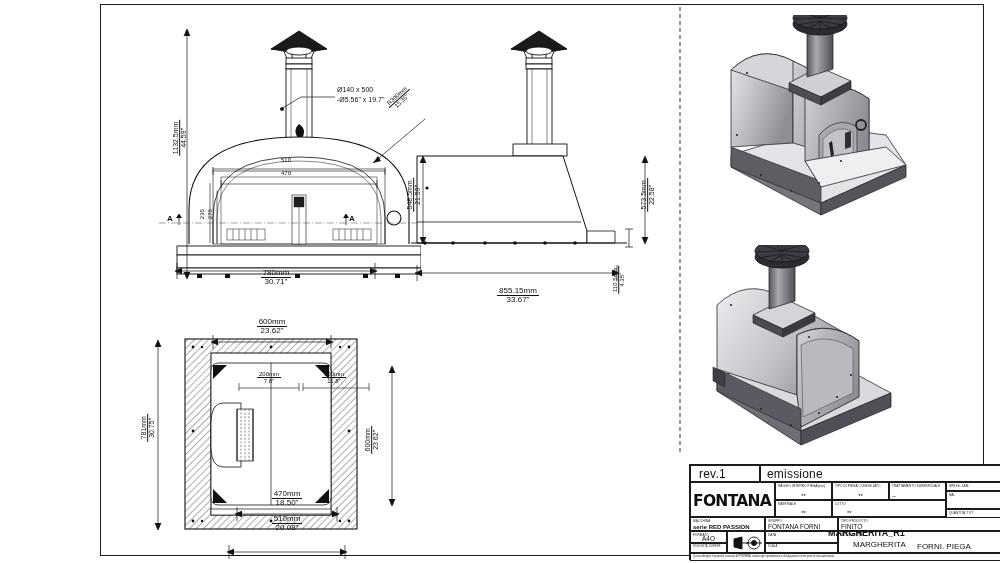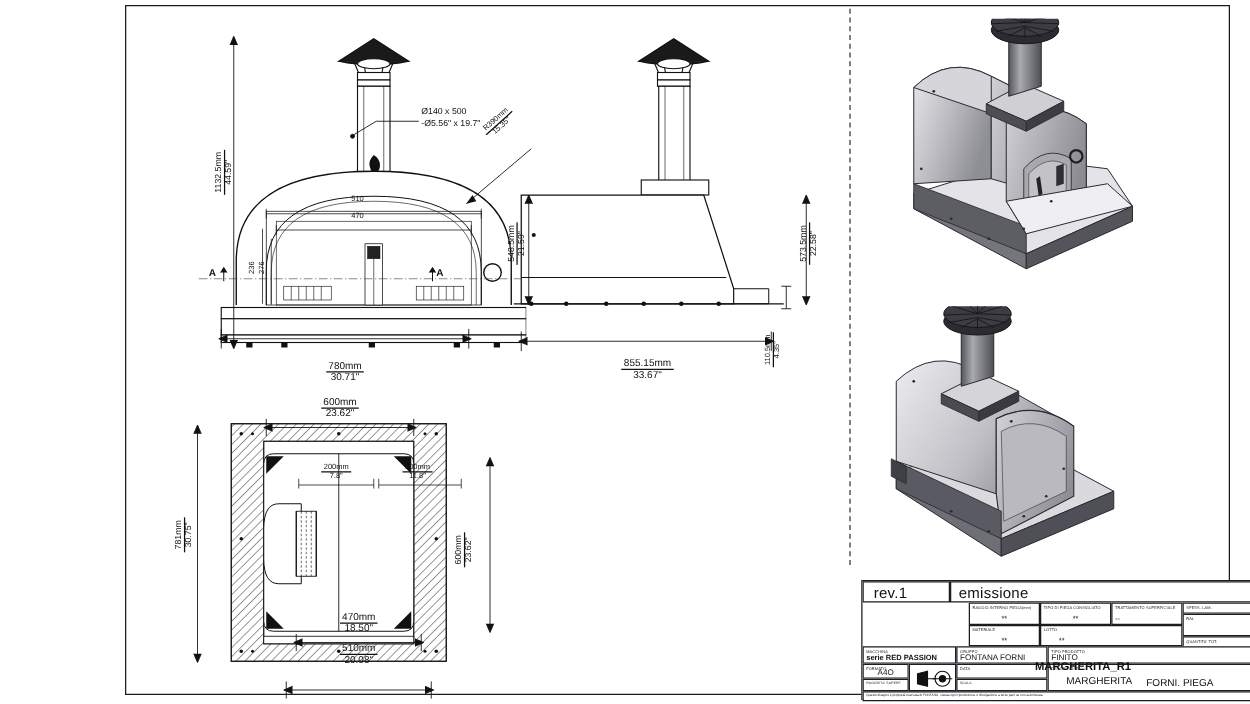--- a/index.html
+++ b/index.html
@@ -220,21 +220,21 @@
 
     <svg style="position:absolute; left:70px; top:258px;" width="210" height="16">
       <g stroke="#111" stroke-width="0.7" fill="none">
         <line x1="6" y1="8" x2="204" y2="8"></line>
         <path d="M 11 5 L 4 8 L 11 11" fill="#111"></path>
         <path d="M 199 5 L 206 8 L 199 11" fill="#111"></path>
         <line x1="6" y1="0" x2="6" y2="16"></line>
         <line x1="204" y1="0" x2="204" y2="16"></line>
       </g>
     </svg>
-    <div class="dim-text t8" style="left:135px; top:264px; width:80px;margin-top:20px;">
+    <div class="dim-text t8" style="left:135px; top:264px; width:80px;">
       <div class="dim-stack">
         <span class="mm">780mm</span>
         <span class="inch">30.71"</span>
       </div>
     </div>
 
     <svg style="position:absolute; left:290px; top:4px;" width="290" height="285">
       <g stroke="#111" fill="none" stroke-width="0.9">
 
         <g transform="translate(148,22)">
@@ -633,20 +633,23 @@
 
     <div id="titleblock">
 
       <div class="cell" style="left:0; top:0; width:70px; height:17px;">
         <div class="rev-label" style="position:absolute; left:8px; top:1px;">rev.1</div>
       </div>
       <div class="cell" style="left:70px; top:0; width:324px; height:17px;">
         <div class="rev-label" style="position:absolute; left:6px; top:1px;">emissione</div>
       </div>
 
+      <div class="cell" style="left:0; top:17px; width:85px; height:35px;">
+        <div class="logo-text" style="position:absolute; left:2px; top:9px;">FONTANA</div>
+      </div>
 
       <div class="cell" style="left:85px; top:17px; width:57px; height:18px;">
         <div class="lbl">RAGGIO INTERNO PIEGA(mm)</div>
         <div class="val">**</div>
       </div>
       <div class="cell" style="left:142px; top:17px; width:57px; height:18px;">
         <div class="lbl">TIPO DI PIEGA CONSIGLIATO</div>
         <div class="val">**</div>
       </div>
       <div class="cell" style="left:199px; top:17px; width:57px; height:18px;">

